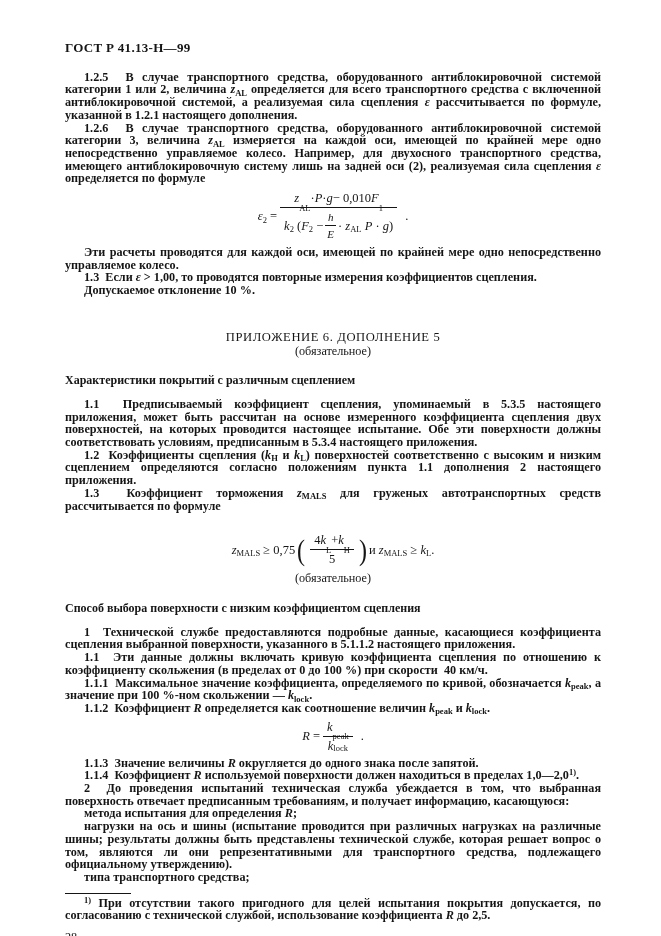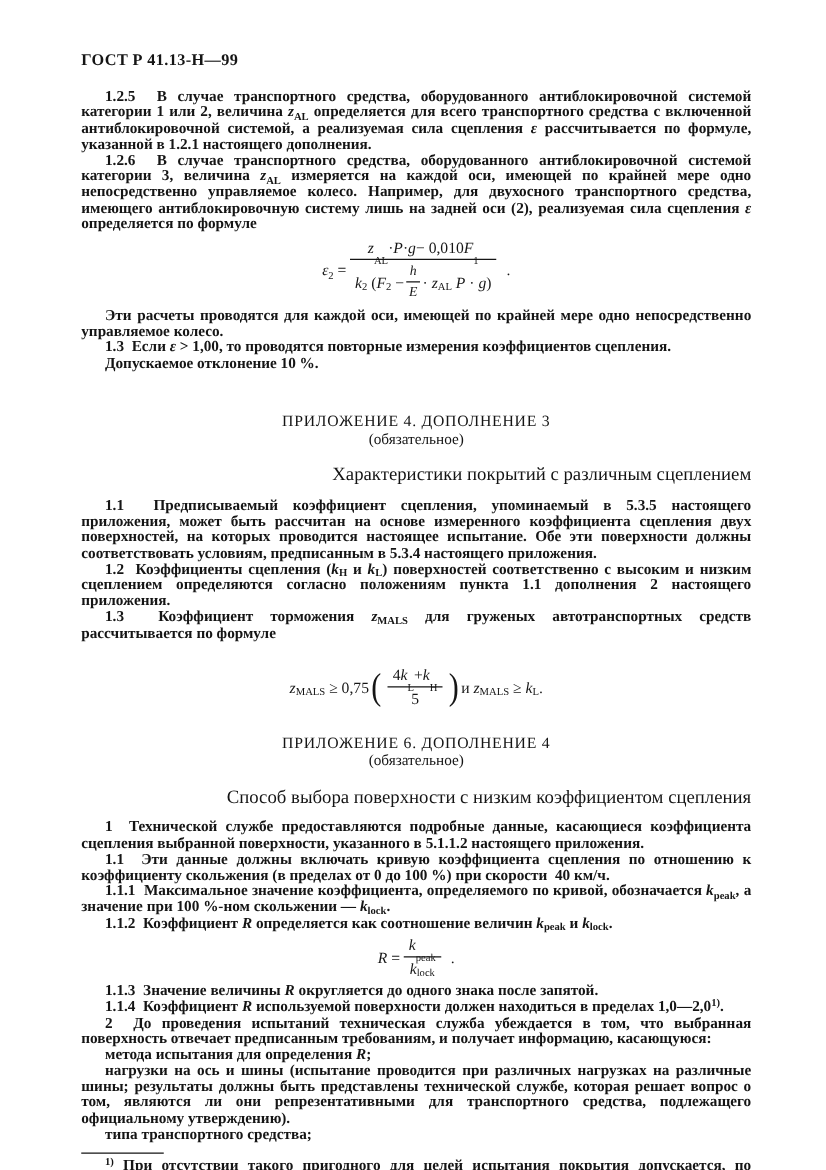--- a/index.html
+++ b/index.html
@@ -90,23 +90,23 @@
     font-size: 12.6px;
     letter-spacing: 0.6px;
   }
   .appendix-subtitle {
     text-align: center;
     margin-top: 1px;
   }
   .gap-before-app3 { margin-top: 34px; }
   .gap-before-app4 { margin-top: 22px; }
   .section-heading {
-    text-align: right;
-    font-weight: normal;
-    font-size: 15px;
+    text-align: left;
+    font-weight: bold;
+    font-size: 12px;
     margin: 17px 0 11px;
   }
   .footnote-rule {
     width: 66px;
     border: none;
     border-top: 1px solid #151515;
     margin: 9px 0 3px;
   }
   .footnote {
     text-align: justify;
@@ -144,40 +144,39 @@
         <span> · <i>z</i><sub>AL</sub> <i>P</i> · <i>g</i>)</span>
       </span>
     </span>
     <span class="ftail">.</span>
   </div>
 
   <p class="para">Эти расчеты проводятся для каждой оси, имеющей по крайней мере одно непосредственно управляемое колесо.</p>
   <p class="para">1.3&nbsp; Если <i>ε</i> &gt; 1,00, то проводятся повторные измерения коэффициентов сцепления.</p>
   <p class="para">Допускаемое отклонение 10 %.</p>
 
-  <div class="appendix-title gap-before-app3">ПРИЛОЖЕНИЕ 4. ДОПОЛНЕНИЕ 3</div>
+  <div class="appendix-title gap-before-app3">ПРИЛОЖЕНИЕ 6. ДОПОЛНЕНИЕ 5</div>
   <div class="appendix-subtitle">(обязательное)</div>
   <div class="section-heading">Характеристики покрытий с различным сцеплением</div>
 
   <p class="para">1.1&nbsp; Предписываемый коэффициент сцепления, упоминаемый в 5.3.5 настоящего приложения, может быть рассчитан на основе измеренного коэффициента сцепления двух поверхностей, на которых проводится настоящее испытание. Обе эти поверхности должны соответствовать условиям, предписанным в 5.3.4 настоящего приложения.</p>
   <p class="para">1.2&nbsp; Коэффициенты сцепления (<i>k</i><sub>H</sub> и <i>k</i><sub>L</sub>) поверхностей соответственно с высоким и низким сцеплением определяются согласно положениям пункта 1.1 дополнения 2 настоящего приложения.</p>
   <p class="para">1.3&nbsp; Коэффициент торможения <i>z</i><sub>MALS</sub> для груженых автотранспортных средств рассчитывается по формуле</p>
 
   <div class="formula formula-zmals">
     <span><i>z</i><sub>MALS</sub> ≥ 0,75 </span>
     <span class="bigparen">(</span>
     <span class="frac">
       <span class="fnum">4<i>k</i><sub>L</sub> + <i>k</i><sub>H</sub></span>
       <span class="fden">5</span>
     </span>
     <span class="bigparen">)</span>
     <span> и <i>z</i><sub>MALS</sub> ≥ <i>k</i><sub>L</sub>.</span>
   </div>
 
-  <div class="appendix-title gap-before-app4">ПРИЛОЖЕНИЕ 6. ДОПОЛНЕНИЕ 4</div>
   <div class="appendix-subtitle">(обязательное)</div>
   <div class="section-heading">Способ выбора поверхности с низким коэффициентом сцепления</div>
 
   <p class="para">1&nbsp; Технической службе предоставляются подробные данные, касающиеся коэффициента сцепления выбранной поверхности, указанного в 5.1.1.2 настоящего приложения.</p>
   <p class="para">1.1&nbsp; Эти данные должны включать кривую коэффициента сцепления по отношению к коэффициенту скольжения (в пределах от 0 до 100 %) при скорости&nbsp; 40 км/ч.</p>
   <p class="para">1.1.1&nbsp; Максимальное значение коэффициента, определяемого по кривой, обозначается <i>k</i><sub>peak</sub>, а значение при 100 %-ном скольжении — <i>k</i><sub>lock</sub>.</p>
   <p class="para">1.1.2&nbsp; Коэффициент <i>R</i> определяется как соотношение величин <i>k</i><sub>peak</sub> и <i>k</i><sub>lock</sub>.</p>
 
   <div class="formula formula-r">
     <span><i>R</i> = </span>

